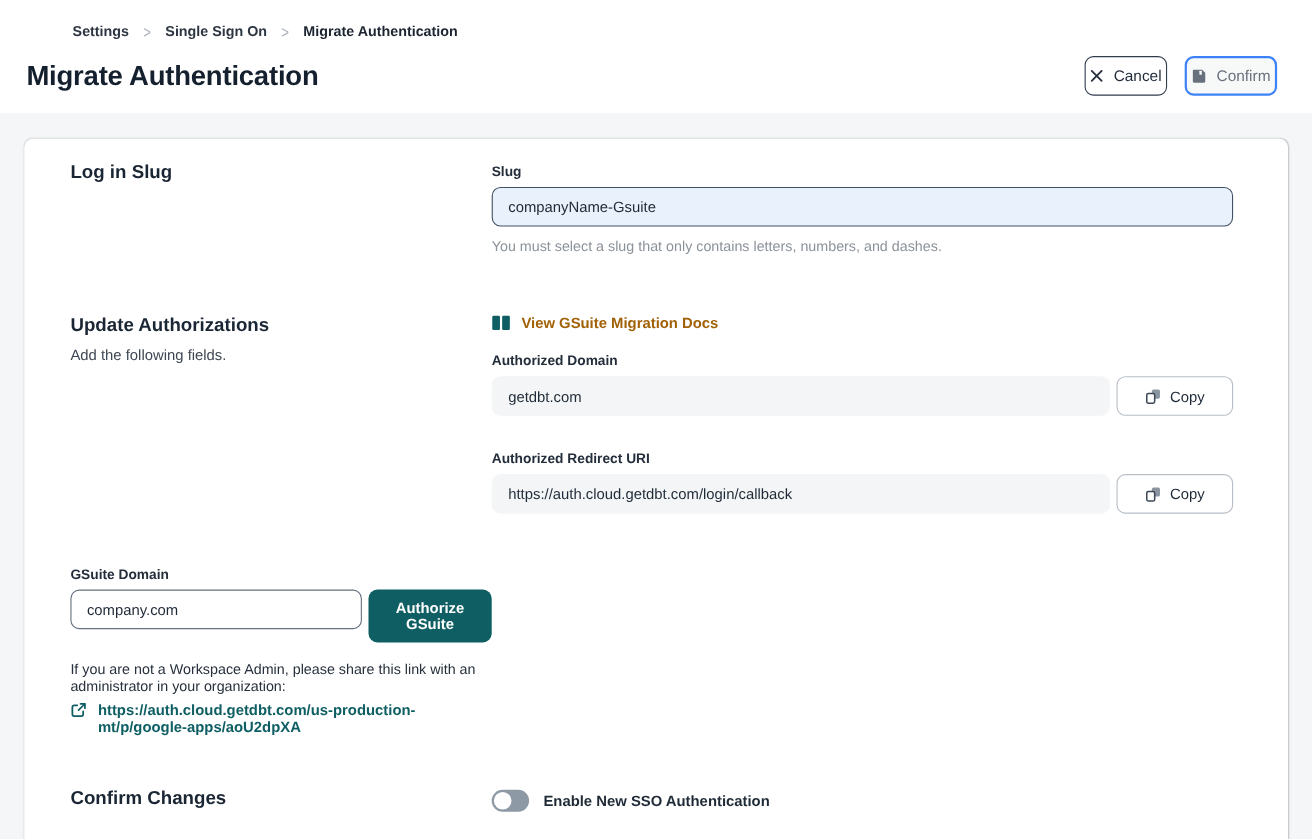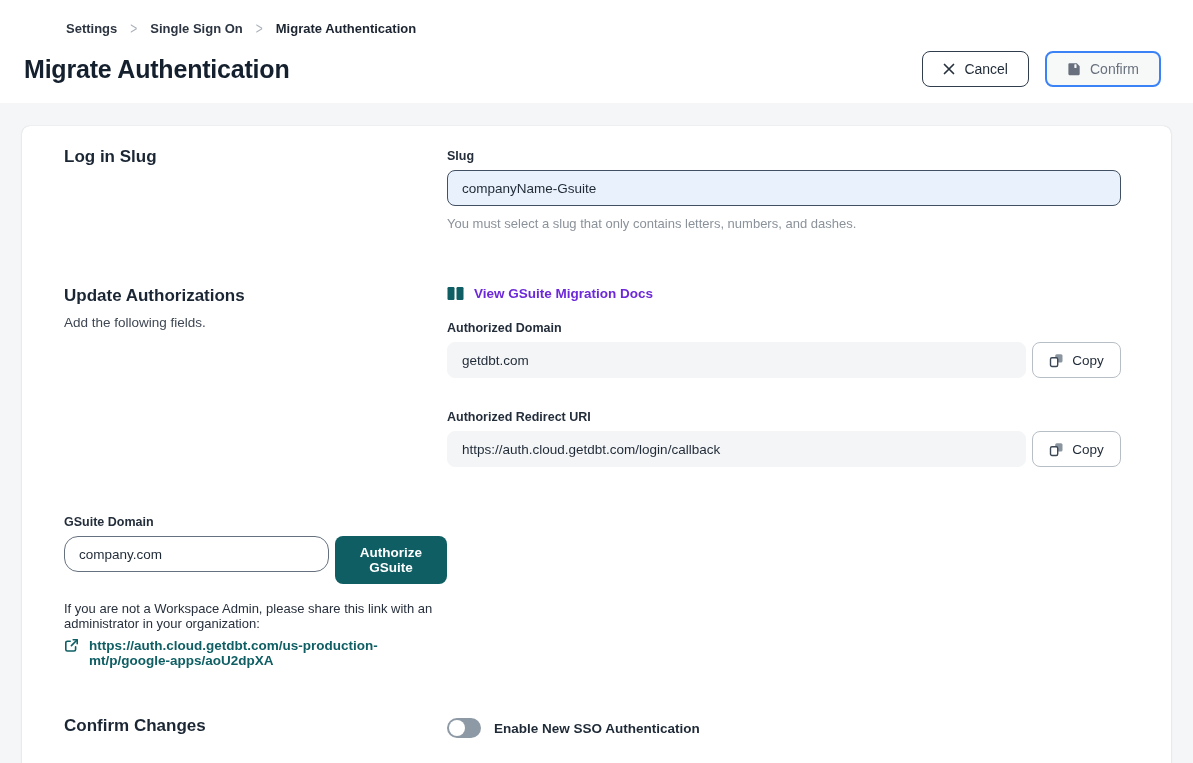--- a/index.html
+++ b/index.html
@@ -15,21 +15,21 @@
   
   .header { background:#ffffff; padding:21px 32px 16px 24px; }
   .breadcrumb { display:flex; align-items:center; gap:13px; font-size:13px; margin-bottom:15px;margin-left:42px; }
   .crumb { font-weight:700; color:#2c3541; cursor:pointer; }
   .crumb.current { color:#1b2430; cursor:default; }
   .crumb-sep { color:#a9b0b8; font-size:12px; font-weight:400; transform:scaleY(1.3); }
   .title-row { display:flex; justify-content:space-between; align-items:center; }
   h1 { margin:0; font-size:25px; font-weight:700; color:#15202e; letter-spacing:-0.2px; }
   .header-actions { display:flex; gap:16px; }
   .btn { height:36px; display:inline-flex; align-items:center; gap:9px;
-         border-radius:8px; font-family:inherit; font-size:14px; padding:0 20px;
+         border-radius:8px; font-family:inherit; font-size:14px; padding:0 4px;
          background:#fff; cursor:pointer; }
   .btn-cancel { border:1px solid #2f3d4d; color:#1f2a37; font-weight:400; }
   .btn-confirm { border:2px solid #3b82f6; color:#68717d; background:#f7f8f8; font-weight:400; }
 
   
   .content { padding:23px 22px 16px; }
   .card { background:#ffffff; border-radius:8px;
           box-shadow:0 0 1px rgba(31,42,55,.22), 0 1px 3px rgba(31,42,55,.08);
           padding:21px 50px 42px 42px; }
 
@@ -42,31 +42,31 @@
   .section-desc { font-size:13.5px; line-height:1.55; color:#3e4753; }
 
   .field-label { font-size:12.5px; font-weight:700; color:#242e3b; margin-bottom:7px; margin-top:2px; }
   .input { height:36px; border-radius:8px; font-family:inherit; font-size:13.5px;
            color:#1f2a37; padding:0 14px; width:100%; outline:none; }
   .input-slug { background:#e9f1fc; border:1px solid #415062; }
   .input-readonly { background:#f4f5f6; border:1px solid #f4f5f6; }
   .input-plain { background:#fff; border:1px solid #66717f; }
   .help-text { margin-top:10px; font-size:13px; color:#8b929a; }
 
-  .docs-link { display:inline-flex; align-items:center; gap:10px; color:#6d28d9;
+  .docs-link { display:inline-flex; align-items:center; gap:10px; color:#a16207;
                font-size:13.5px; font-weight:700; cursor:pointer; margin-bottom:18px; }
   .copy-row { display:flex; gap:6px; }
   .copy-row .input { flex:1; }
-  .btn-copy { width:89px; height:36px; border:1px solid #b7bec6; border-radius:8px;
+  .btn-copy { width:106px; height:36px; border:1px solid #b7bec6; border-radius:8px;
               background:#fff; display:inline-flex; align-items:center; justify-content:center;
               gap:8px; font-family:inherit; font-size:13.5px; color:#1f2a37; cursor:pointer; }
   .field-gap { margin-top:32px; }
 
   .gsuite-row { display:flex; gap:6px; }
-  .input-gsuite { width:368px;border-radius:14px; }
+  .input-gsuite { width:368px; }
   .btn-teal { height:48px; border:none; border-radius:8px; background:#0e5e63; color:#ffffff;
               font-family:inherit; font-size:13.5px; font-weight:700; padding:0 18px; cursor:pointer; }
   .admin-note { margin-top:17px; font-size:13px; color:#27303c; }
   .share-row { margin-top:7px; display:flex; align-items:flex-start; gap:10px; }
   .share-link { color:#0e5e63; font-size:13.5px; font-weight:700; text-decoration:none; cursor:pointer; }
 
   .toggle-row { display:flex; align-items:center; gap:13px; margin-top:2px; }
   .toggle { width:34px; height:20px; border-radius:10px; background:#8e99a6; position:relative;
             cursor:pointer; flex:0 0 auto; }
   .toggle .knob { position:absolute; top:2px; left:2px; width:16px; height:16px;

